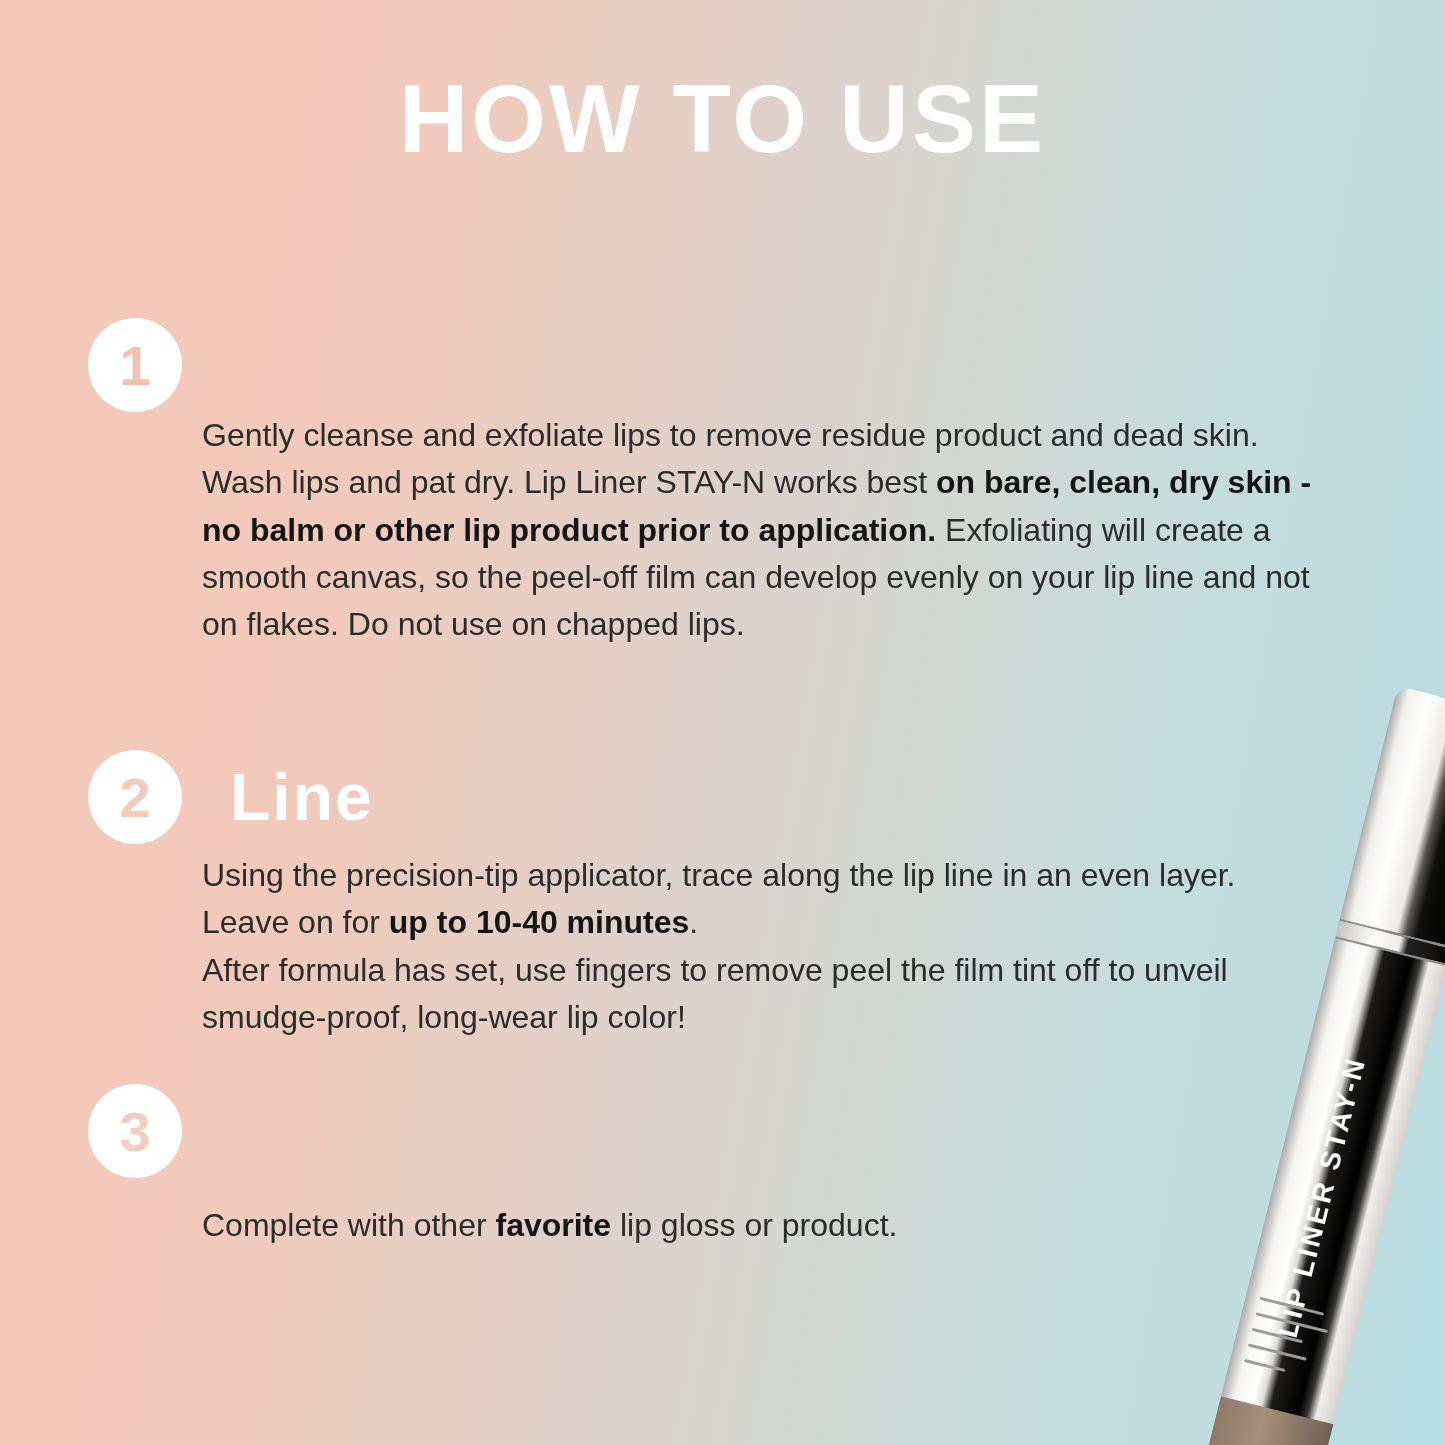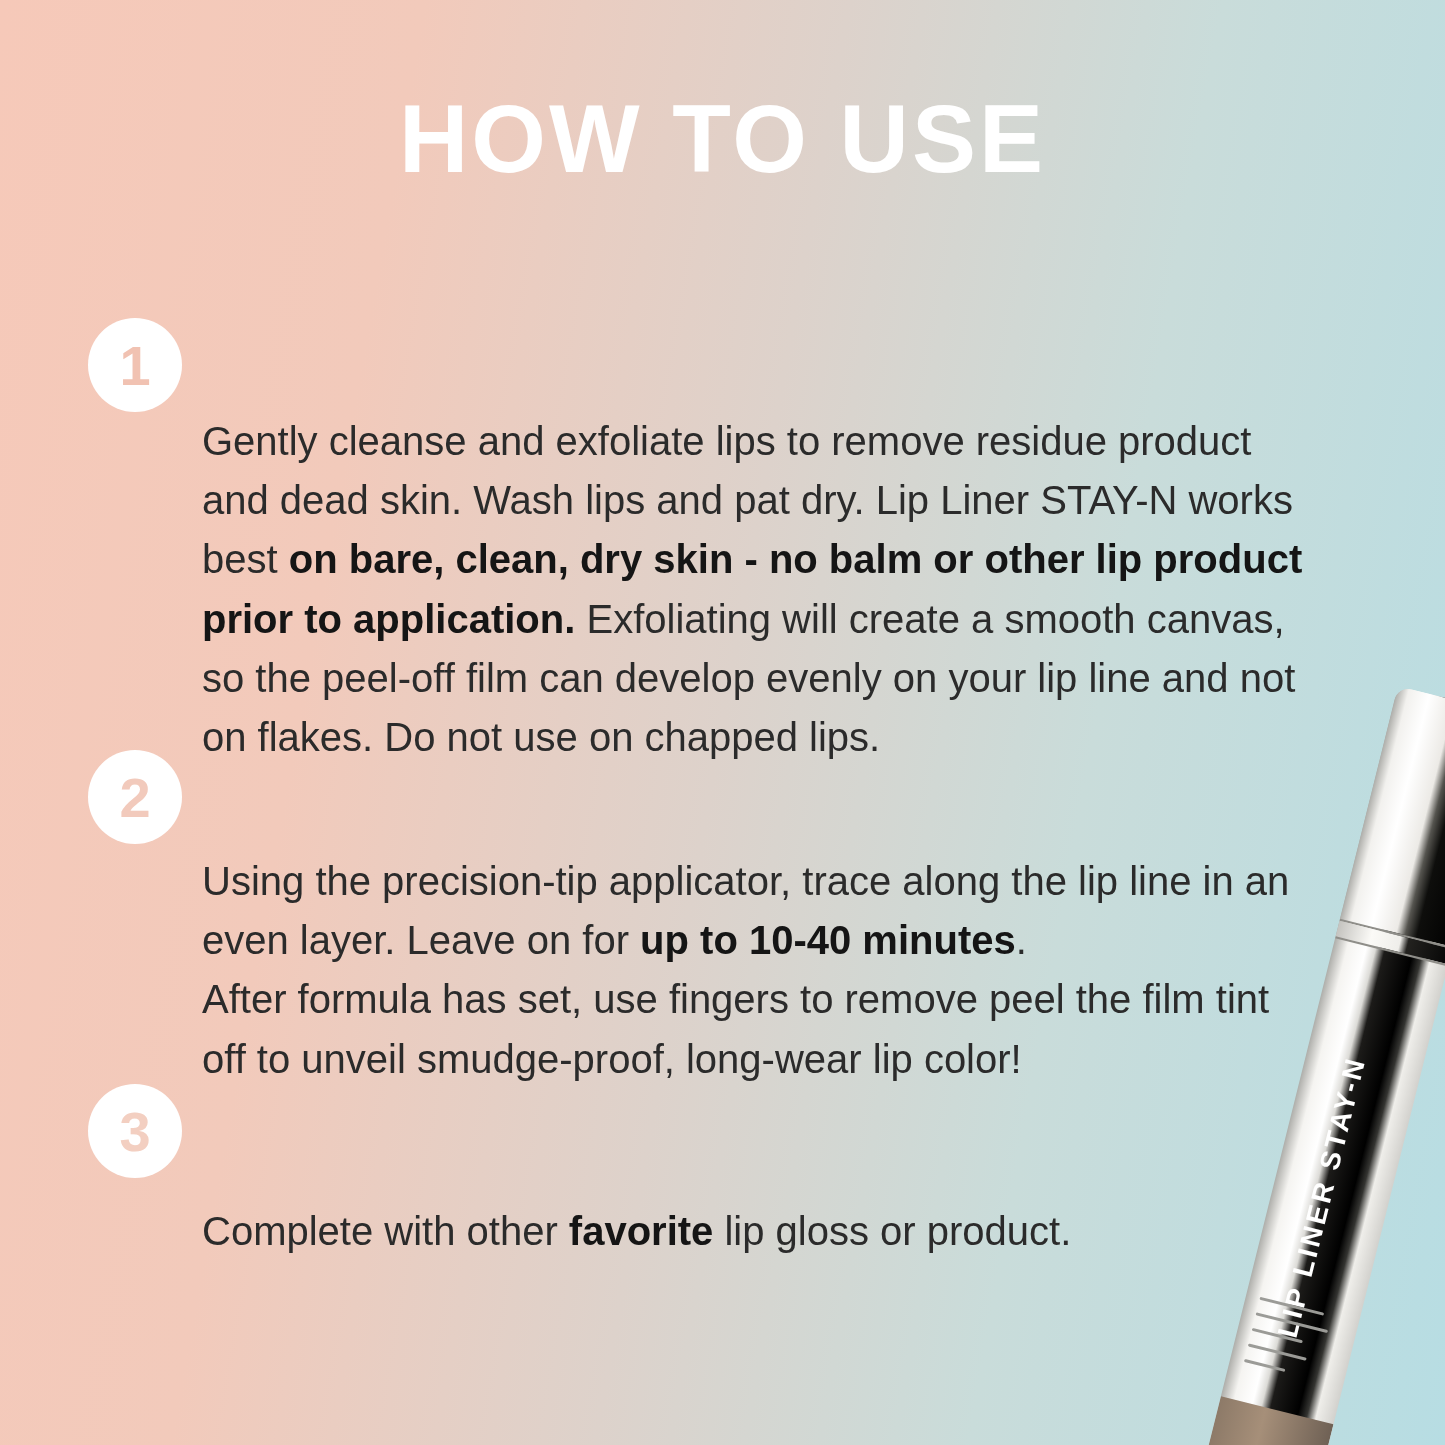--- a/index.html
+++ b/index.html
@@ -5,21 +5,21 @@
   html,body{margin:0;padding:0;}
   .canvas{
     position:relative;
     width:1445px;height:1445px;
     overflow:hidden;
     background:linear-gradient(100deg,#f6c9b9 0%,#f2cabb 25%,#ddd2cb 50%,#c9dcda 72%,#b7dde3 100%);
     font-family:"Liberation Sans",sans-serif;
   }
   
   .title{
-    position:absolute;top:84px;left:0;width:100%;
+    position:absolute;top:64px;left:0;width:100%;
     text-align:center;color:#ffffff;
     font-size:96px;font-weight:700;letter-spacing:3px;
   }
   .subtitle{
     position:absolute;top:184px;left:0;width:100%;
     text-align:center;color:#ffffff;
     font-size:52px;font-weight:700;letter-spacing:1px;
   }
   
   .step-row{
@@ -34,21 +34,21 @@
     font-size:56px;font-weight:700;
   }
   .row1 .badge{color:#f1c2b2}
   .row2 .badge{color:#f2cabc}
   .row3 .badge{color:#f3cfc1}
   .step-heading{
     color:#ffffff;font-size:66px;font-weight:700;letter-spacing:2px;
   }
   .para{
     position:absolute;left:202px;width:1120px;
-    color:#2b2b2b;font-size:40px;line-height:1.48;
+    color:#2b2b2b;font-size:32px;line-height:1.48;
   }
   .p1{top:412px}.p2{top:852px}.p3{top:1202px;width:1010px}
   .b{font-weight:700;color:#151515;}
   
   .pen{
     position:absolute;left:1398px;top:686px;
     width:116px;height:1000px;
     transform:rotate(14deg);transform-origin:top left;
     border-radius:14px 14px 0 0;overflow:hidden;
     background:linear-gradient(90deg,#aeaeaa 0%,#f5f4f1 12%,#ffffff 28%,#dcdbd7 36%,#1c1b19 44%,#000000 68%,#343431 76%,#efeeea 84%,#d2d1cd 100%);
@@ -86,20 +86,21 @@
 
   <div class="title">HOW TO USE</div>
 
   <div class="step-row row1">
     <div class="badge">1</div>
   </div>
   <div class="para p1"><span>Gently cleanse and exfoliate lips to remove residue product and dead skin. Wash lips and pat dry. Lip Liner STAY-N works best </span><span class="b">on bare, clean, dry skin - no balm or other lip product prior to application.</span><span> Exfoliating will create a smooth canvas, so the peel-off film can develop evenly on your lip line and not on flakes. Do not use on chapped lips.</span></div>
 
   <div class="step-row row2">
     <div class="badge">2</div>
+    <div class="step-heading">Line</div>
   </div>
   <div class="para p2"><span>Using the precision-tip applicator, trace along the lip line in an even layer. Leave on for </span><span class="b">up to 10-40 minutes</span><span>.</span><br><span>After formula has set, use fingers to remove peel the film tint off to unveil smudge-proof, long-wear lip color!</span></div>
 
   <div class="step-row row3">
     <div class="badge">3</div>
   </div>
   <div class="para p3"><span>Complete with other </span><span class="b">favorite</span><span> lip gloss or product.</span></div>
 
   <div class="pen">
     <div class="pen-cap"></div>

